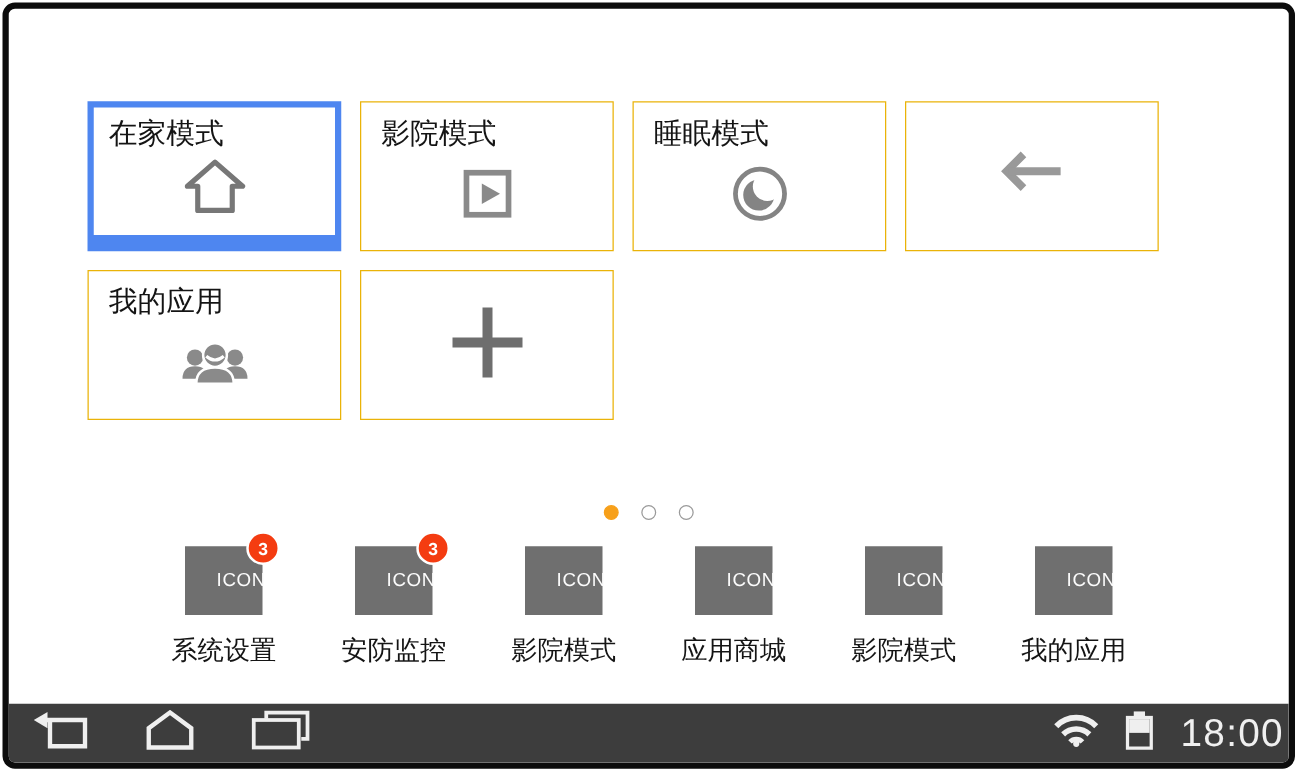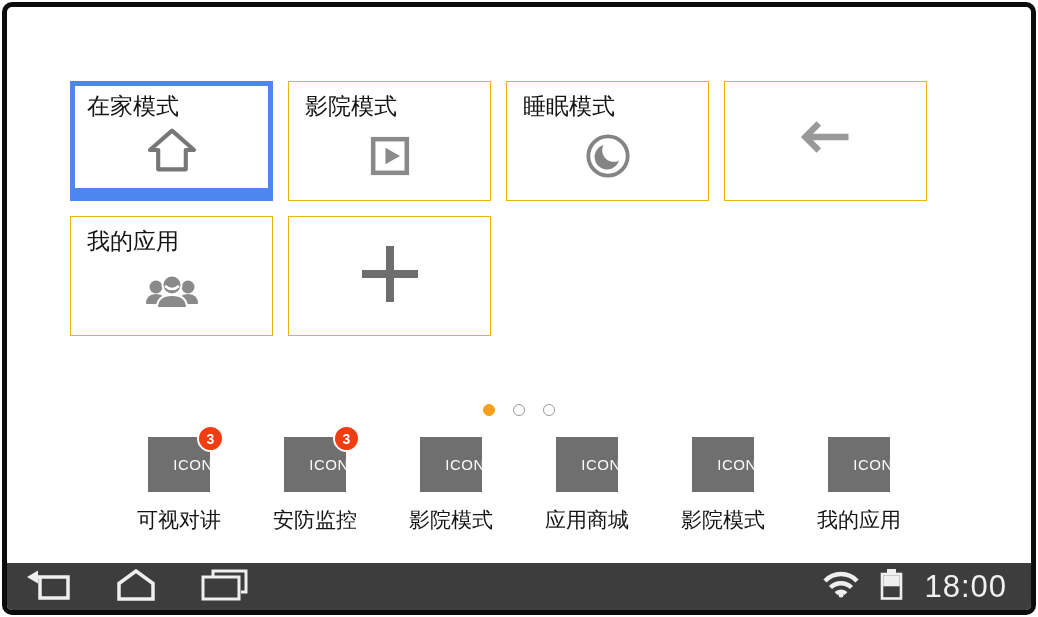--- a/index.html
+++ b/index.html
@@ -53,21 +53,21 @@
     display:flex;align-items:center;justify-content:center;
   }
   .app-label{margin-top:14px;font-size:21px;color:#141414;white-space:nowrap;}
   
   .navbar{
     position:absolute;left:0;bottom:0;width:100%;height:47px;background:#3d3d3d;
     display:flex;align-items:center;box-sizing:border-box;
   }
   .nav-left{display:flex;align-items:center;gap:42px;padding-left:20px;}
   .nav-btn{display:flex;align-items:center;justify-content:center;cursor:pointer;}
-  .nav-right{margin-left:auto;display:flex;align-items:center;gap:21px;padding-right:24px;}
+  .nav-right{margin-left:auto;display:flex;align-items:center;gap:21px;padding-right:4px;}
   .time{color:#f0f0f0;font-size:31px;letter-spacing:1px;}
 </style>
 </head>
 <body>
 
 <div class="device">
 
   <div class="mode-grid">
 
     <div class="mode-card selected">
@@ -154,21 +154,21 @@
     <span class="dot"></span>
   </div>
 
   <div class="dock">
 
     <div class="app">
       <div class="app-tile">
         <span class="tile-text">ICON</span>
         <span class="badge">3</span>
       </div>
-      <div class="app-label">可视对讲</div>
+      <div class="app-label">系统设置</div>
     </div>
 
     <div class="app">
       <div class="app-tile">
         <span class="tile-text">ICON</span>
         <span class="badge">3</span>
       </div>
       <div class="app-label">安防监控</div>
     </div>
 

